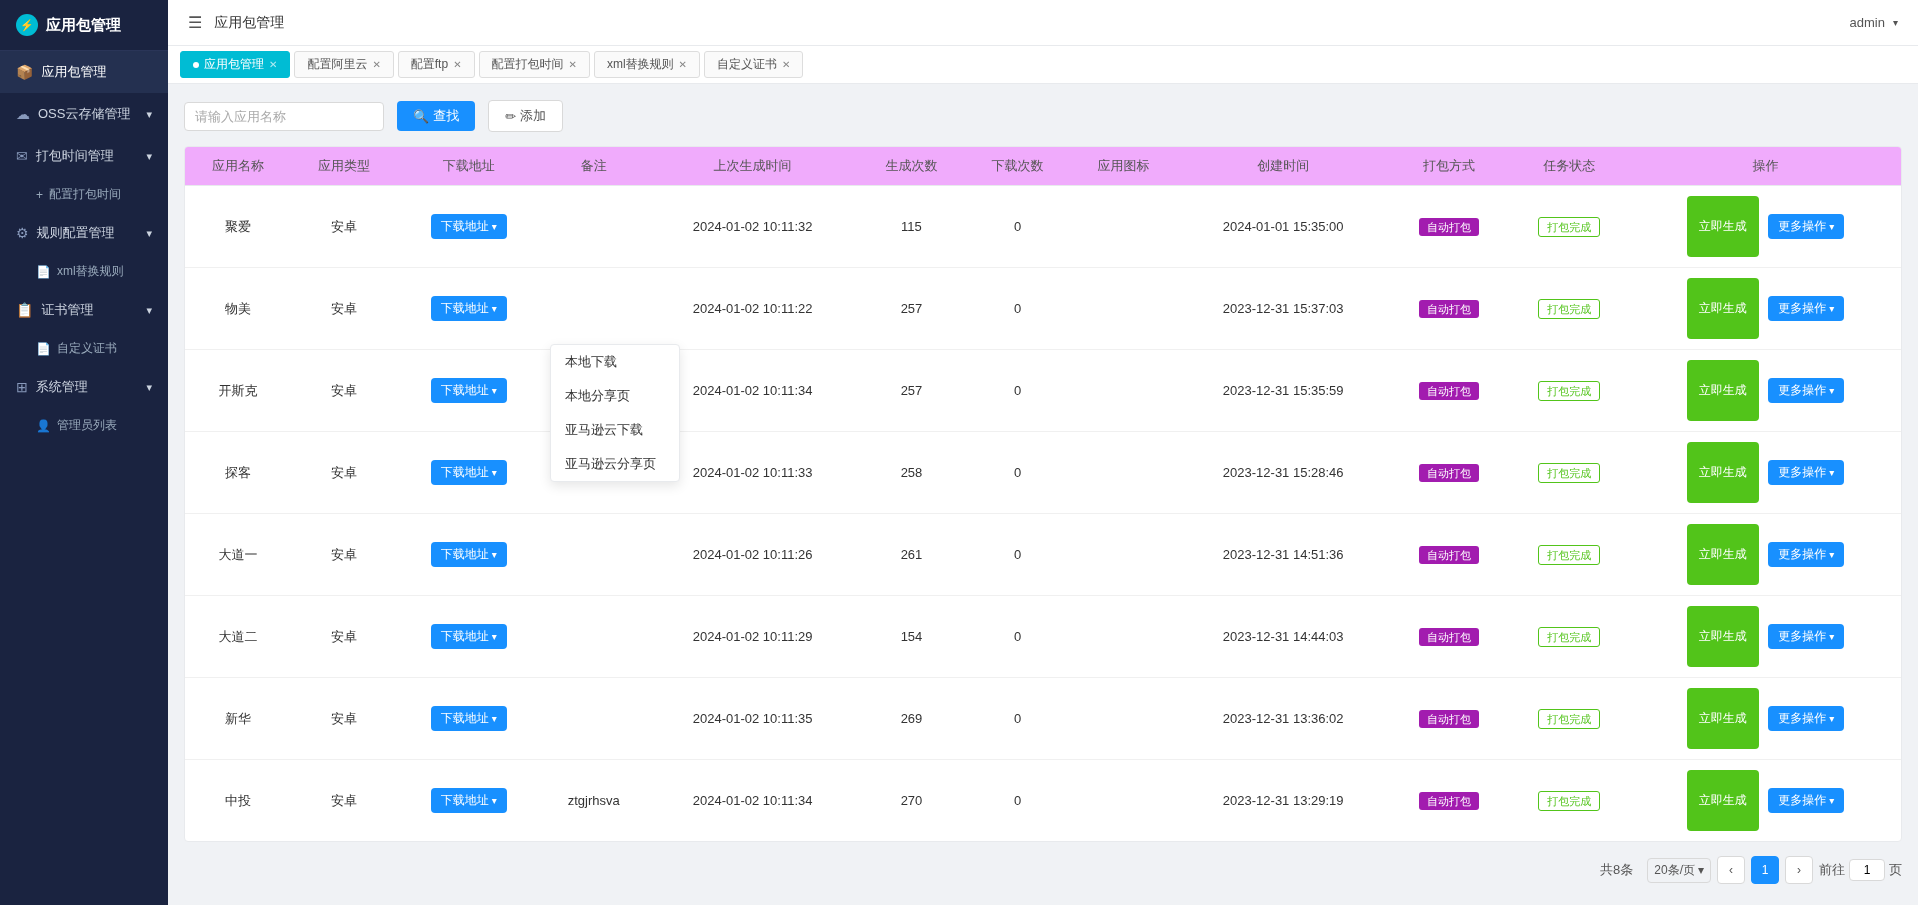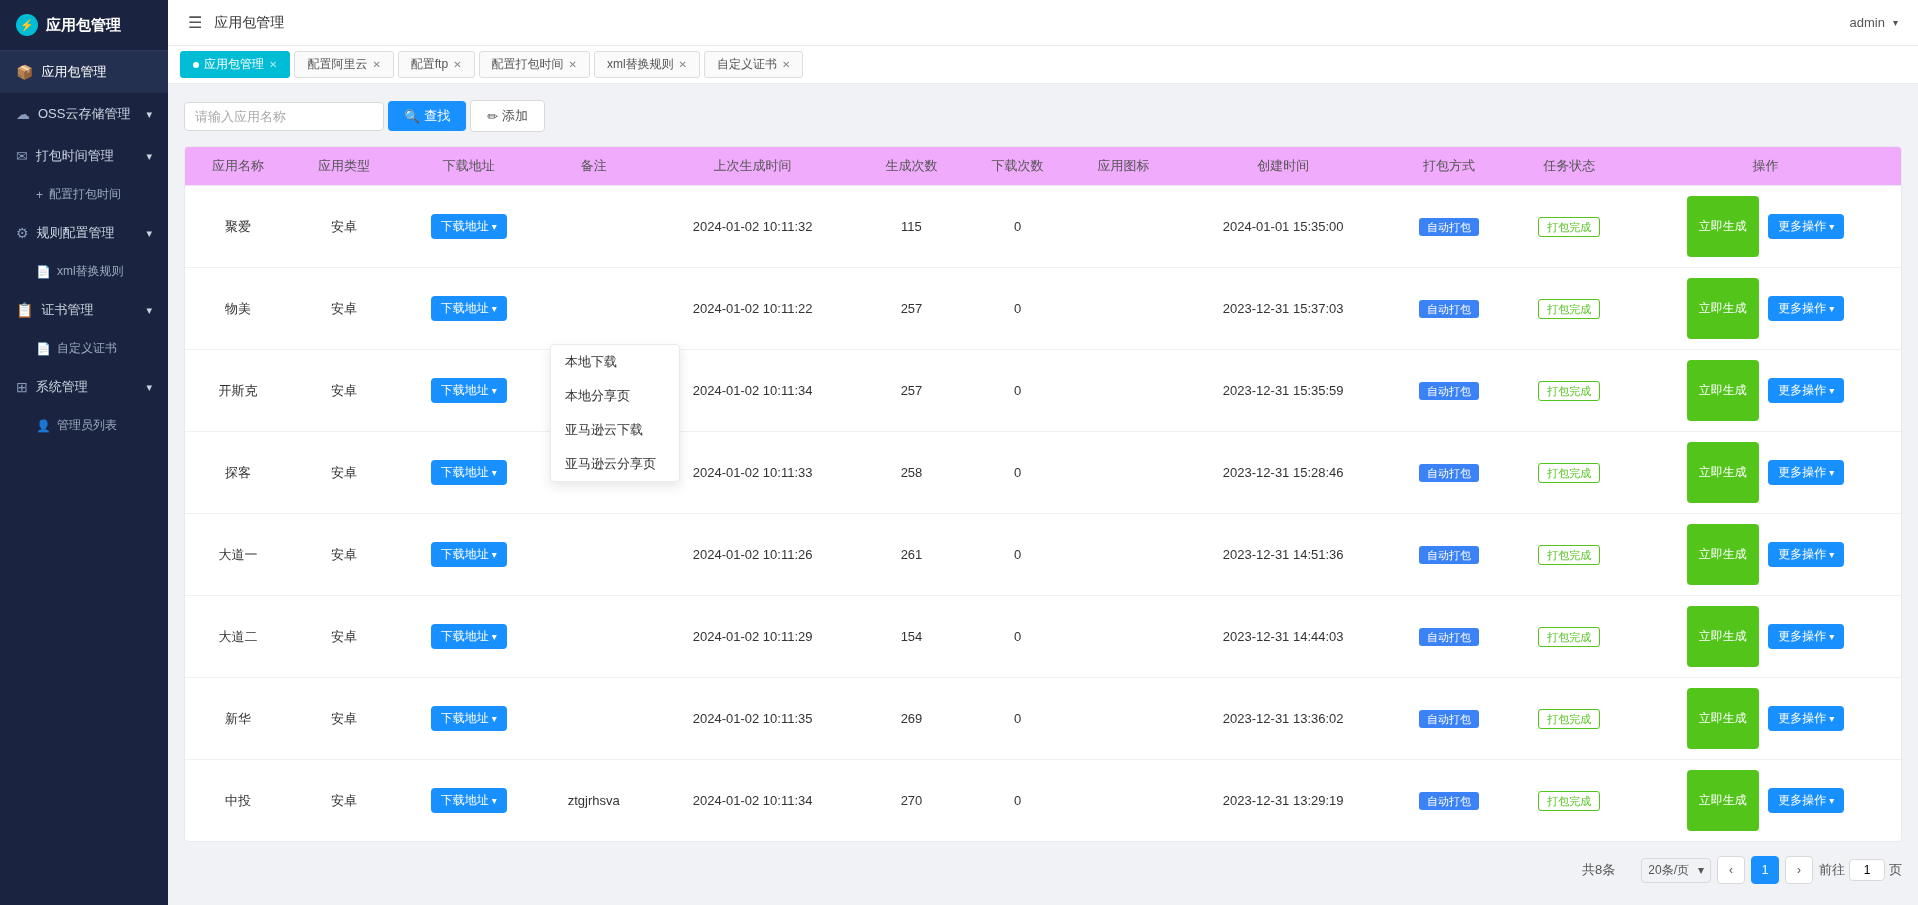--- a/index.html
+++ b/index.html
@@ -126,21 +126,21 @@
       flex: 1;
       overflow-y: auto;
       padding: 16px;
       background: #f0f2f5;
     }
 
     
     .toolbar {
       display: flex;
       align-items: center;
-      gap: 4px;
+      gap: 13px;
       margin-bottom: 14px;
     }
     .search-input {
       padding: 6px 10px;
       border: 1px solid #d9d9d9;
       border-radius: 4px;
       font-size: 13px;
       width: 200px;
       color: #333;
       outline: none;
@@ -206,21 +206,21 @@
       color: #fff;
       border: none;
       padding: 4px 10px;
       border-radius: 4px;
       cursor: pointer;
       font-size: 12px;
       display: inline-flex; align-items: center; gap: 3px;
       position: relative;
     }
     .btn-auto-pack {
-      background: #3b82f6;
+      background: #a21caf;
       color: #fff;
       border: none;
       padding: 3px 8px;
       border-radius: 3px;
       font-size: 11px;
     }
     .btn-pack-done {
       background: #fff;
       color: #52c41a;
       border: 1px solid #52c41a;
@@ -271,28 +271,28 @@
     
     .pagination {
       display: flex;
       justify-content: flex-end;
       align-items: center;
       gap: 6px;
       margin-top: 14px;
       font-size: 13px;
       color: #555;
     }
-    .pagination .total { margin-right: 20px; }
+    .pagination .total { margin-right: 8px; }
     .page-size-select {
       border: 1px solid #d9d9d9;
       border-radius: 4px;
       padding: 3px 6px;
       font-size: 12px;
       cursor: pointer;
-      display: inline-flex; align-items: center; gap: 9px;
+      display: inline-flex; align-items: center; gap: 3px;
     }
     .page-btn {
       width: 28px; height: 28px;
       border: 1px solid #d9d9d9;
       border-radius: 4px;
       display: inline-flex; align-items: center; justify-content: center;
       cursor: pointer;
       font-size: 12px;
       background: #fff;
     }

